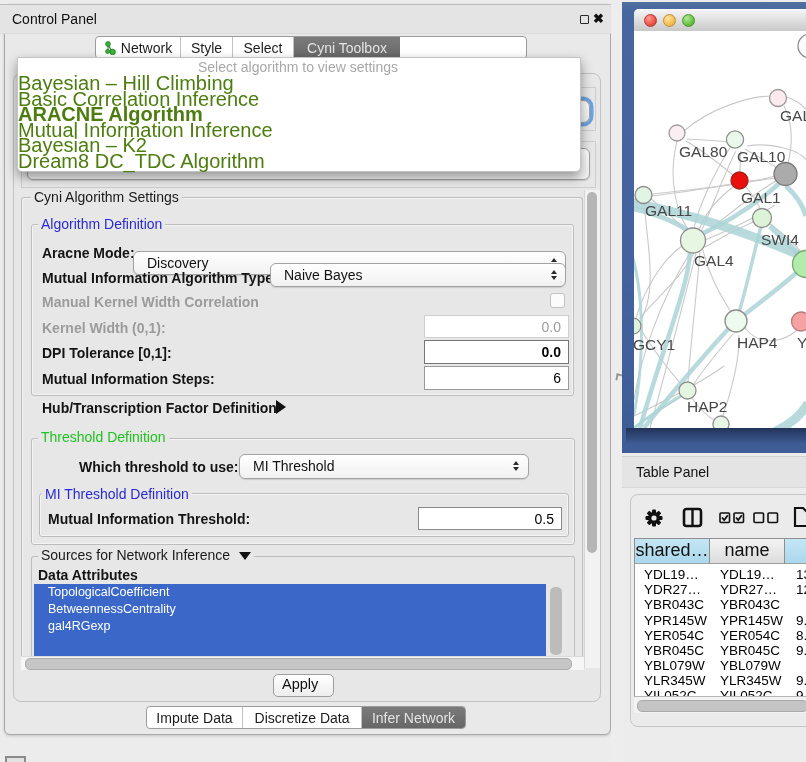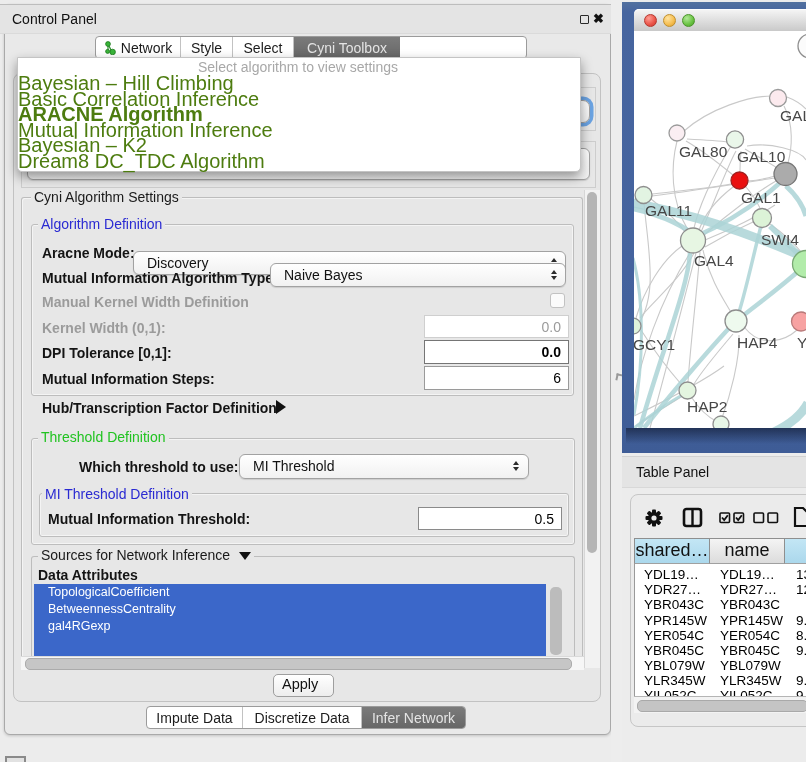--- a/index.html
+++ b/index.html
@@ -114,21 +114,21 @@
   <div class="ct">Discovery</div>
     <div class="arr" style="right:6px;top:3px;"></div>
   </div>
 
 <div class="txt bl" style="left:42px;top:270px;">Mutual Information Algorithm Type:</div>
 <div class="combo" style="left:270px;top:263px;width:294px;height:22px;">
   <div class="ct">Naive Bayes</div>
     <div class="arr" style="right:6px;top:3px;"></div>
   </div>
 
-<div class="txt bl gray" style="left:42px;top:294px;">Manual Kernel Width Definition</div>
+<div class="txt bl gray" style="left:42px;top:294px;">Manual Kernel Width Correlation</div>
 <div class="abs" style="left:550px;top:293px;width:13px;height:13px;background:#fbfbfb;
   border:1px solid #c2c2c2;border-radius:3px;"></div>
 
 <div class="txt bl gray" style="left:42px;top:320px;">Kernel Width (0,1):</div>
 <div class="tf" style="left:424px;top:315px;width:143px;height:21px;border:1px solid #cfcfcf;">
   <span class="gray">0.0</span>
   </div>
 
 <div class="txt bl" style="left:42px;top:345px;">DPI Tolerance [0,1]:</div>
 <div class="tf" style="left:424px;top:340px;width:143px;height:22px;border:1px solid #757575;">

